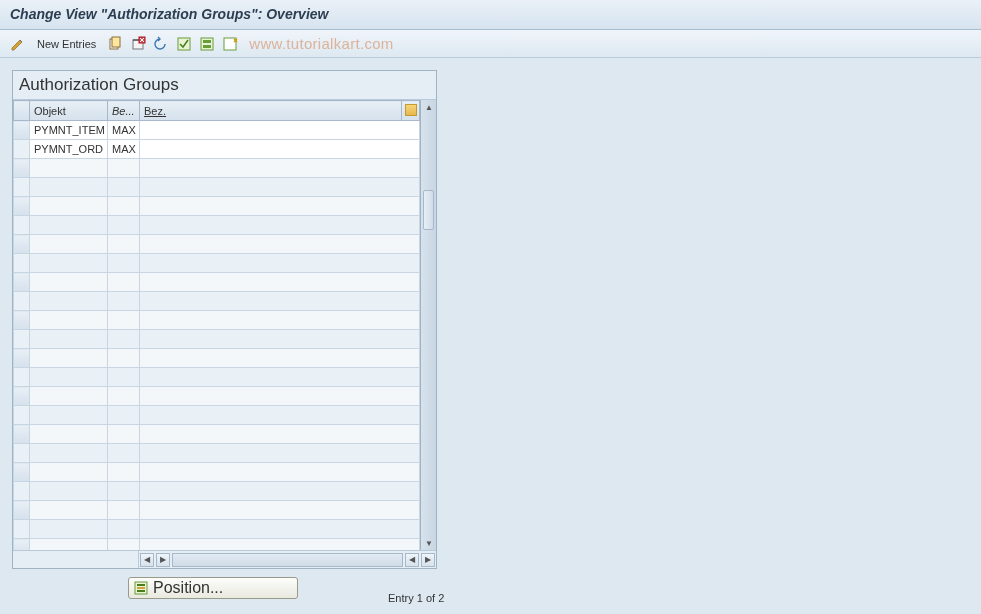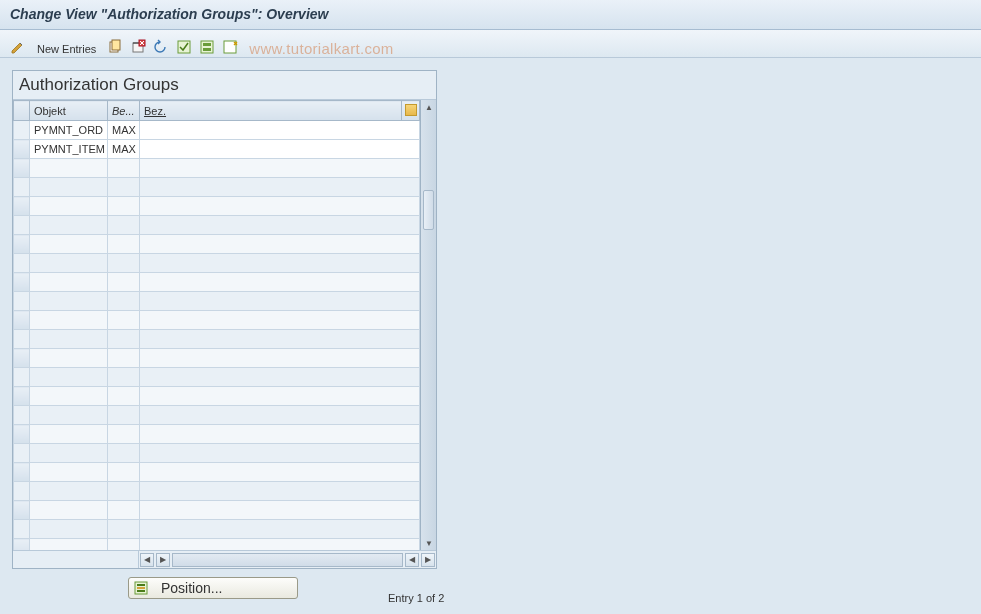--- a/index.html
+++ b/index.html
@@ -16,21 +16,21 @@
     font-weight: bold;
     color: #2c3e50;
   }
   
   
   .toolbar {
     height: 28px;
     background: linear-gradient(to bottom, #f0f5fa 0%, #dde8f1 100%);
     border-bottom: 1px solid #b8c9d9;
     display: flex;
-    align-items: flex-end;
+    align-items: center;
     padding: 0 8px;
     gap: 3px;
   }
   .toolbar .tb-btn {
     width: 20px;
     height: 20px;
     display: inline-flex;
     align-items: center;
     justify-content: center;
     cursor: pointer;
@@ -192,25 +192,25 @@
     gap: 90px;
   }
   .position-btn {
     width: 170px;
     height: 22px;
     background: linear-gradient(to bottom, #fdfdfb, #e9e9df);
     border: 1px solid #9a9a88;
     border-radius: 3px;
     display: flex;
     align-items: center;
-    font-size: 14px;
+    font-size: 16px;
     color: #333;
     cursor: pointer;
     padding: 0 4px;
-    gap: 12px;
+    gap: 4px;
   }
   .position-btn .icn {
     width: 16px; height: 16px;
     display:flex;align-items:center;justify-content:center;
     font-size:11px;
   }
   .entry-label {
     font-size: 11px;
     color: #333;
     margin-top: 20px;
@@ -286,29 +286,29 @@
           <thead>
             <tr>
               <th class="sel-col"></th>
               <th class="obj-col">Objekt</th>
               <th class="be-col">Be...</th>
               <th class="bez-col">Bez.</th>
               <th class="config-col"><span class="config-ic"></span></th>
             </tr>
           </thead>
           <tbody id="tbody">
-              <tr class="filled alt">
-                <td class="sel-cell"></td>
-                <td class="input-cell">PYMNT_ORD</td>
+              <tr class="filled">
+                <td class="sel-cell"></td>
+                <td class="input-cell">PYMNT_ITEM</td>
                 <td class="input-cell">MAX</td>
                 <td class="input-cell" colspan="2"></td>
               </tr>
-              <tr class="filled">
-                <td class="sel-cell"></td>
-                <td class="input-cell">PYMNT_ITEM</td>
+              <tr class="filled alt">
+                <td class="sel-cell"></td>
+                <td class="input-cell">PYMNT_ORD</td>
                 <td class="input-cell">MAX</td>
                 <td class="input-cell" colspan="2"></td>
               </tr>
               <tr class="">
                 <td class="sel-cell"></td>
                 <td></td>
                 <td></td>
                 <td colspan="2"></td>
               </tr>
               <tr class="alt">

